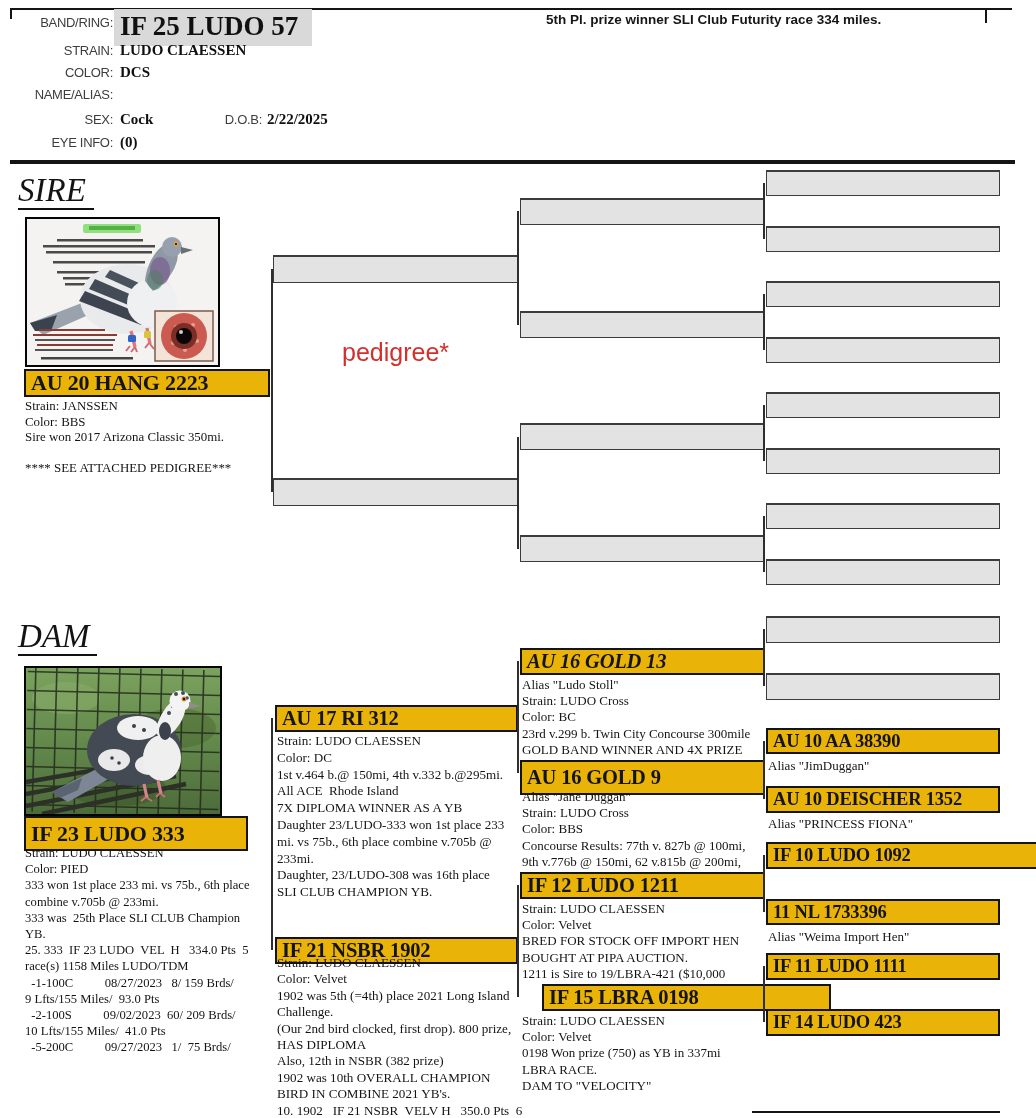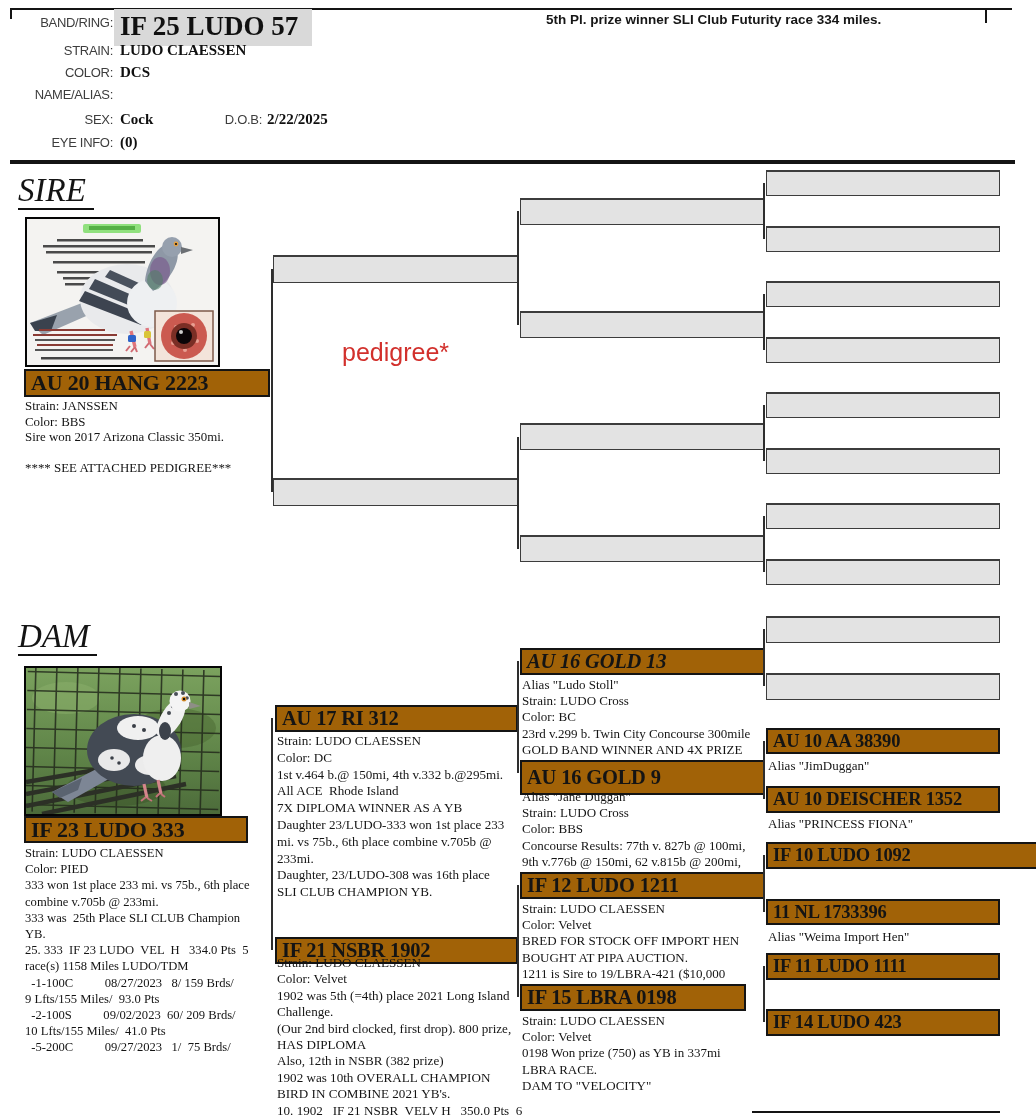--- a/index.html
+++ b/index.html
@@ -9,21 +9,21 @@
   .vline{position:absolute;width:2px;background:#2e2e2e;}
   .lbl{position:absolute;left:0;width:113px;text-align:right;
        font-family:"Liberation Sans",sans-serif;font-size:13px;color:#3d3d3d;letter-spacing:-.3px;white-space:pre;}
   .val{position:absolute;font-weight:bold;color:#101010;white-space:pre;}
   .bandhl{background:#d9d9d9;padding:2px 14px 4px 6px;}
   .comment{position:absolute;font-family:"Liberation Sans",sans-serif;font-weight:bold;
            font-size:13.5px;color:#161616;white-space:pre;}
   .heading{position:absolute;font-style:italic;font-size:33px;line-height:36px;
            border-bottom:2.5px solid #111;padding-right:8px;}
   .photo{position:absolute;border:2px solid #050505;box-sizing:border-box;background:#fff;}
-  .bandbox{position:absolute;background:#a16207;border:2px solid #141414;box-sizing:border-box;
+  .bandbox{position:absolute;background:#eab308;border:2px solid #141414;box-sizing:border-box;
            display:flex;align-items:center;padding-left:5px;font-weight:bold;
            white-space:nowrap;letter-spacing:-.2px;}
   .t22{font-size:22px;} .t21{font-size:20.5px;} .t18{font-size:18.5px;}
   .bar{position:absolute;background:#e3e3e3;border:1px solid #3c3c3c;border-top-width:2px;box-sizing:border-box;}
   .blk{position:absolute;}
   .blk .ln{white-space:pre;overflow:visible;}
   .sire-d .ln{height:15.6px;font-size:12.9px;}
   .dam-d  .ln{height:16.2px;font-size:12.6px;}
   .c2a    .ln{height:16.8px;font-size:13.1px;}
   .c2b    .ln{height:16.4px;font-size:13.1px;}
@@ -212,21 +212,21 @@
       <circle cx="161" cy="30" r="1.8" fill="#494f58"></circle>
       <circle cx="158" cy="31" r="2.5" fill="#d98e2b"></circle>
       <circle cx="158" cy="31" r="1.2" fill="#111111"></circle>
       <polygon points="163,34 175,38 163,41" fill="#8e8e86"></polygon>
       <path d="M118,116 L121,130" stroke="#d4858b" stroke-width="3.2" fill="none"></path>
       <path d="M132,112 L135,126" stroke="#d4858b" stroke-width="3.2" fill="none"></path>
       <path d="M120,129 L115,133 M121,130 L126,133 M134,125 L130,129 M135,126 L139,129" stroke="#c2737a" stroke-width="2" fill="none"></path>
     </g>
   </svg>
 
-  <div class="bandbox t22" style="left:24px;top:816px;width:224px;height:27px;font-family:Liberation Serif, serif;">
+  <div class="bandbox t22" style="left:24px;top:816px;width:224px;height:35px;font-family:Liberation Serif, serif;">
     <span>IF 23 LUDO 333</span>
   </div>
   <div class="blk dam-d" style="left:25px;top:846px;">
     <div class="ln">Strain: LUDO CLAESSEN</div>
     <div class="ln">Color: PIED</div>
     <div class="ln">333 won 1st place 233 mi. vs 75b., 6th place</div>
     <div class="ln">combine v.705b @ 233mi.</div>
     <div class="ln">333 was  25th Place SLI CLUB Champion</div>
     <div class="ln">YB.</div>
     <div class="ln">25. 333  IF 23 LUDO  VEL  H   334.0 Pts  5</div>
@@ -296,21 +296,21 @@
     <span>IF 12 LUDO 1211</span>
   </div>
   <div class="blk c3" style="left:522px;top:901px;">
     <div class="ln">Strain: LUDO CLAESSEN</div>
     <div class="ln">Color: Velvet</div>
     <div class="ln">BRED FOR STOCK OFF IMPORT HEN</div>
     <div class="ln">BOUGHT AT PIPA AUCTION.</div>
     <div class="ln">1211 is Sire to 19/LBRA-421 ($10,000</div>
   </div>
 
-  <div class="bandbox t21" style="left:520px;top:984px;width:226px;height:27px;">
+  <div class="bandbox t21" style="left:542px;top:984px;width:289px;height:27px;">
     <span>IF 15 LBRA 0198</span>
   </div>
   <div class="blk c3" style="left:522px;top:1013px;">
     <div class="ln">Strain: LUDO CLAESSEN</div>
     <div class="ln">Color: Velvet</div>
     <div class="ln">0198 Won prize (750) as YB in 337mi</div>
     <div class="ln">LBRA RACE.</div>
     <div class="ln">DAM TO "VELOCITY"</div>
   </div>
 

